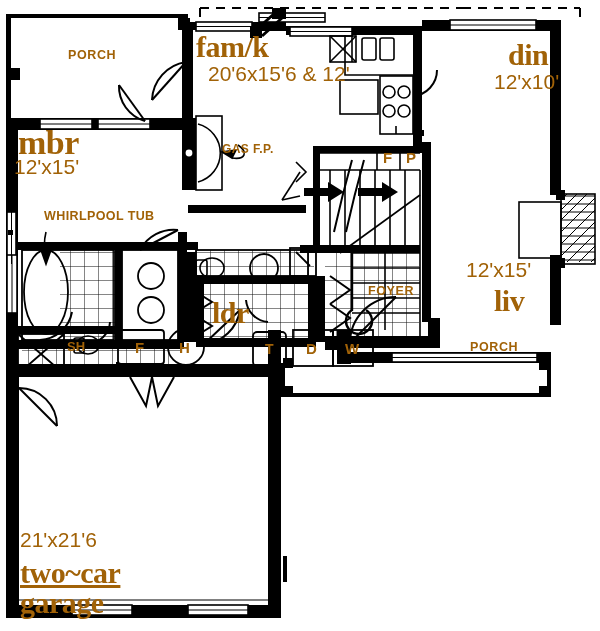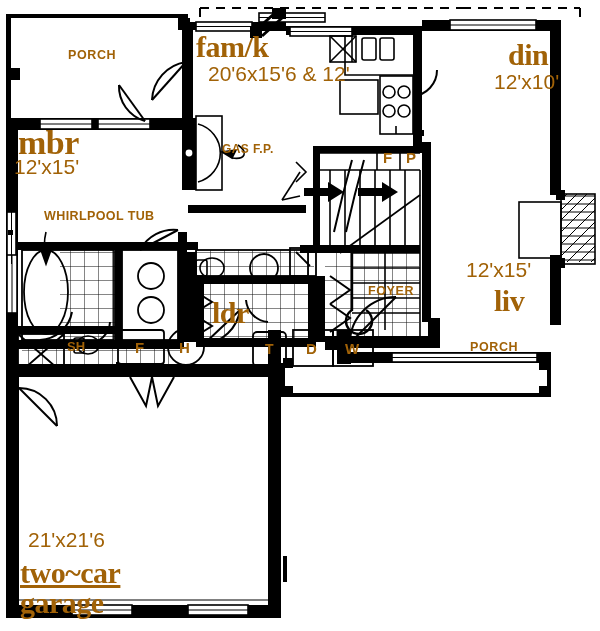--- a/index.html
+++ b/index.html
@@ -391,21 +391,21 @@
   <div class="lbl cap" style="left:470px;top:340px;">PORCH</div>
 
   <div class="lbl cap" style="left:368px;top:256px;margin-top:28px;">FOYER</div>
 
   <div class="lbl room-name" style="left:212px;top:296px;font-size:30px;">ldr</div>
 
   <div class="lbl cap-sm" style="left:222px;top:142px;font-size:12px;text-align:right;">GAS F.P.</div>
 
   <div class="lbl cap-sm" style="left:44px;top:209px;font-size:12.5px;">WHIRLPOOL TUB</div>
 
-  <div class="lbl room-dim" style="left:20px;top:528px;font-size:21px;padding-left:8px;">21'x21'6</div>
+  <div class="lbl room-dim" style="left:20px;top:528px;font-size:21px;">21'x21'6</div>
   <div class="lbl room-name" style="left:20px;top:556px;font-size:30px;text-decoration:underline;">two~car</div>
   <div class="lbl room-name" style="left:20px;top:586px;font-size:30px;">garage</div>
 
   <div class="lbl appl" style="left:29px;top:339px;font-size:13px;margin-left:38px;">SH</div>
   <div class="lbl appl" style="left:135px;top:339px;font-size:15px;">F</div>
   <div class="lbl appl" style="left:179px;top:339px;font-size:15px;">H</div>
   <div class="lbl appl" style="left:265px;top:341px;font-size:14px;">T</div>
   <div class="lbl appl" style="left:306px;top:340px;font-size:15px;">D</div>
   <div class="lbl appl" style="left:345px;top:340px;font-size:15px;">W</div>
   <div class="lbl appl" style="left:383px;top:149px;font-size:15px;">F</div>

